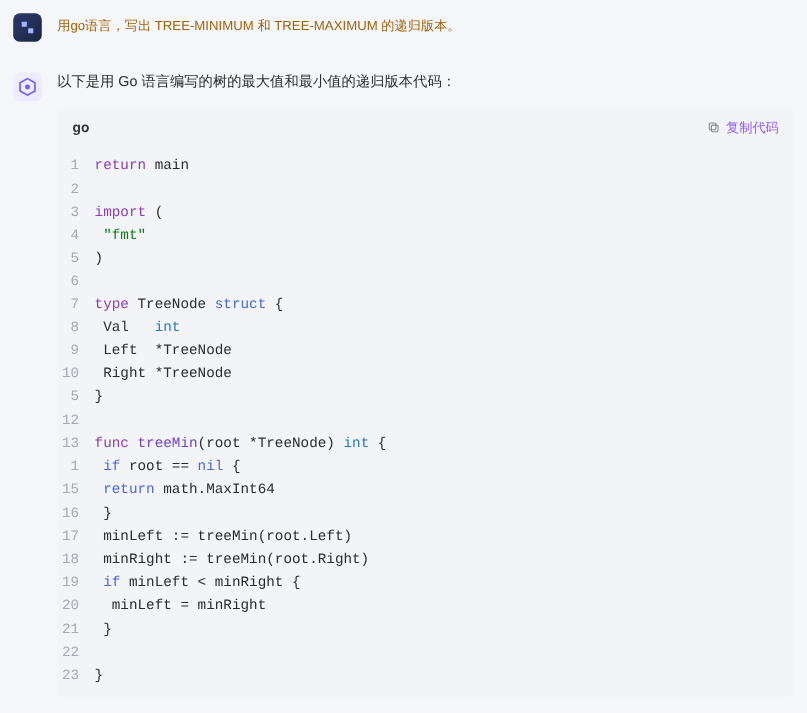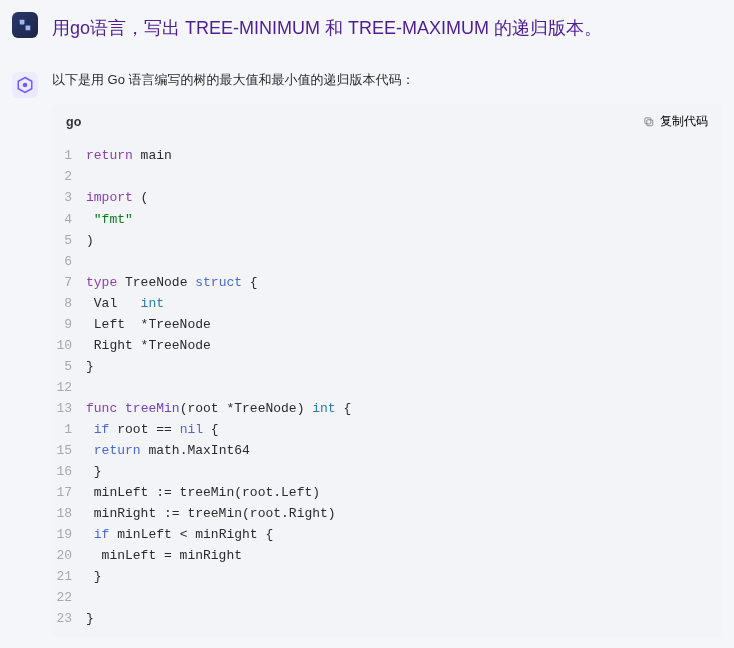--- a/index.html
+++ b/index.html
@@ -22,33 +22,33 @@
     background: linear-gradient(135deg,#2a3a6a,#1c2444);
     display: flex; align-items: center; justify-content: center;
     color: #a9c0ff; font-size: 10px;
   }
   .bot-avatar {
     background: linear-gradient(135deg,#f1eeff,#ece7ff);
     display: flex; align-items: center; justify-content: center;
   }
   .bot-avatar svg { width: 18px; height: 18px; }
   .msg { flex: 1; min-width: 0; }
-  .prompt-text { font-size: 18px; color: #4c1d95; line-height: 1.7; padding-top: 3px; }
+  .prompt-text { font-size: 12px; color: #a16207; line-height: 1.7; padding-top: 3px; }
   .intro-text { font-size: 13px; color: #2c2c2c; margin-bottom: 14px; line-height: 1.6; }
   .code-block {
     background: #f3f4f8; border-radius: 6px; overflow: hidden;
   }
   .code-header {
     display: flex; align-items: center; justify-content: space-between;
     padding: 9px 14px; font-size: 12.5px; color: #555;
   }
   .lang { font-weight: 700; color: #333; }
   .copy-btn {
     display: flex; align-items: center; gap: 5px;
-    font-size: 12px; color: #000000; cursor: pointer;
+    font-size: 12px; color: #8b5cf6; cursor: pointer;
   }
   .copy-btn svg { width: 12px; height: 12px; }
   .code-body {
     padding: 6px 0 10px 0;
     font-family: Consolas, "Courier New", monospace;
     font-size: 13px; line-height: 1.62;
   }
   .code-line { display: flex; }
   .ln {
     width: 34px; text-align: right; padding-right: 14px;

